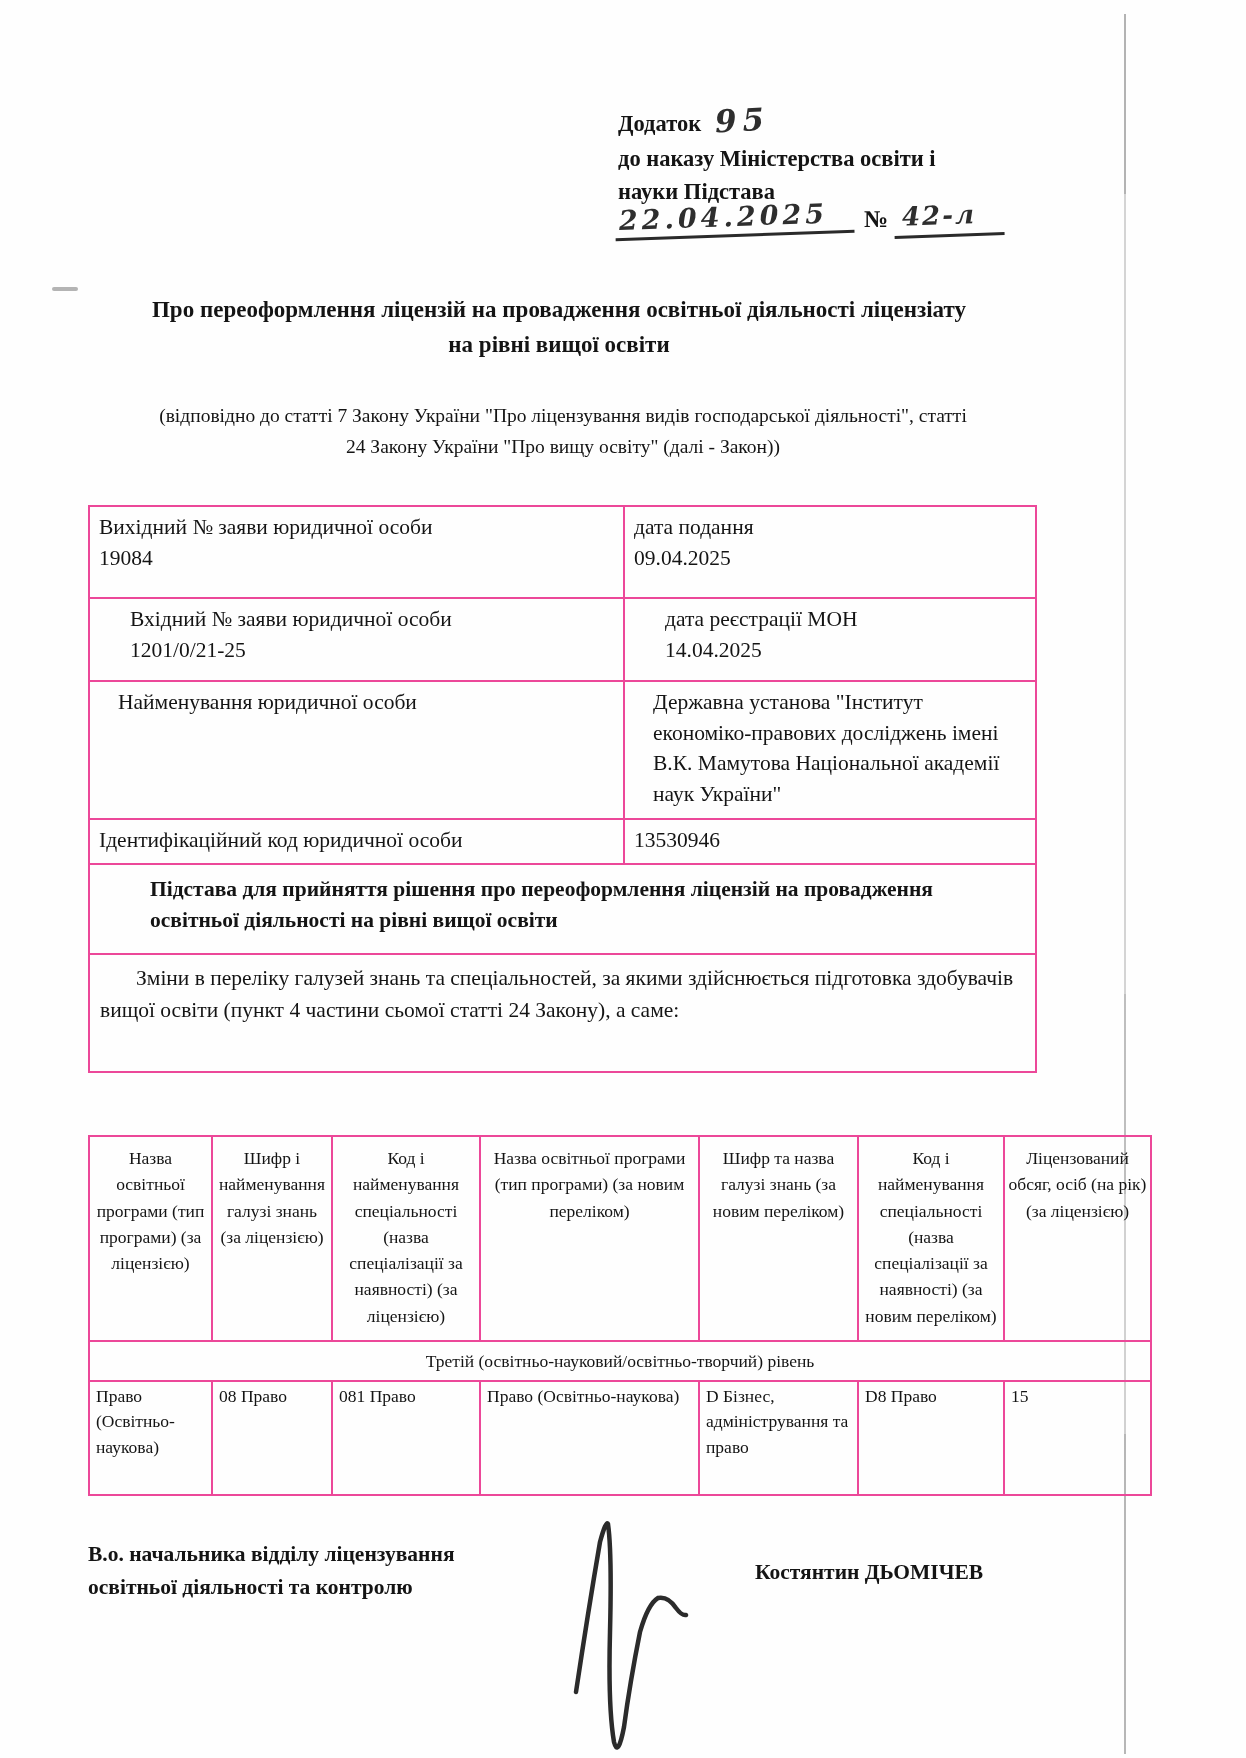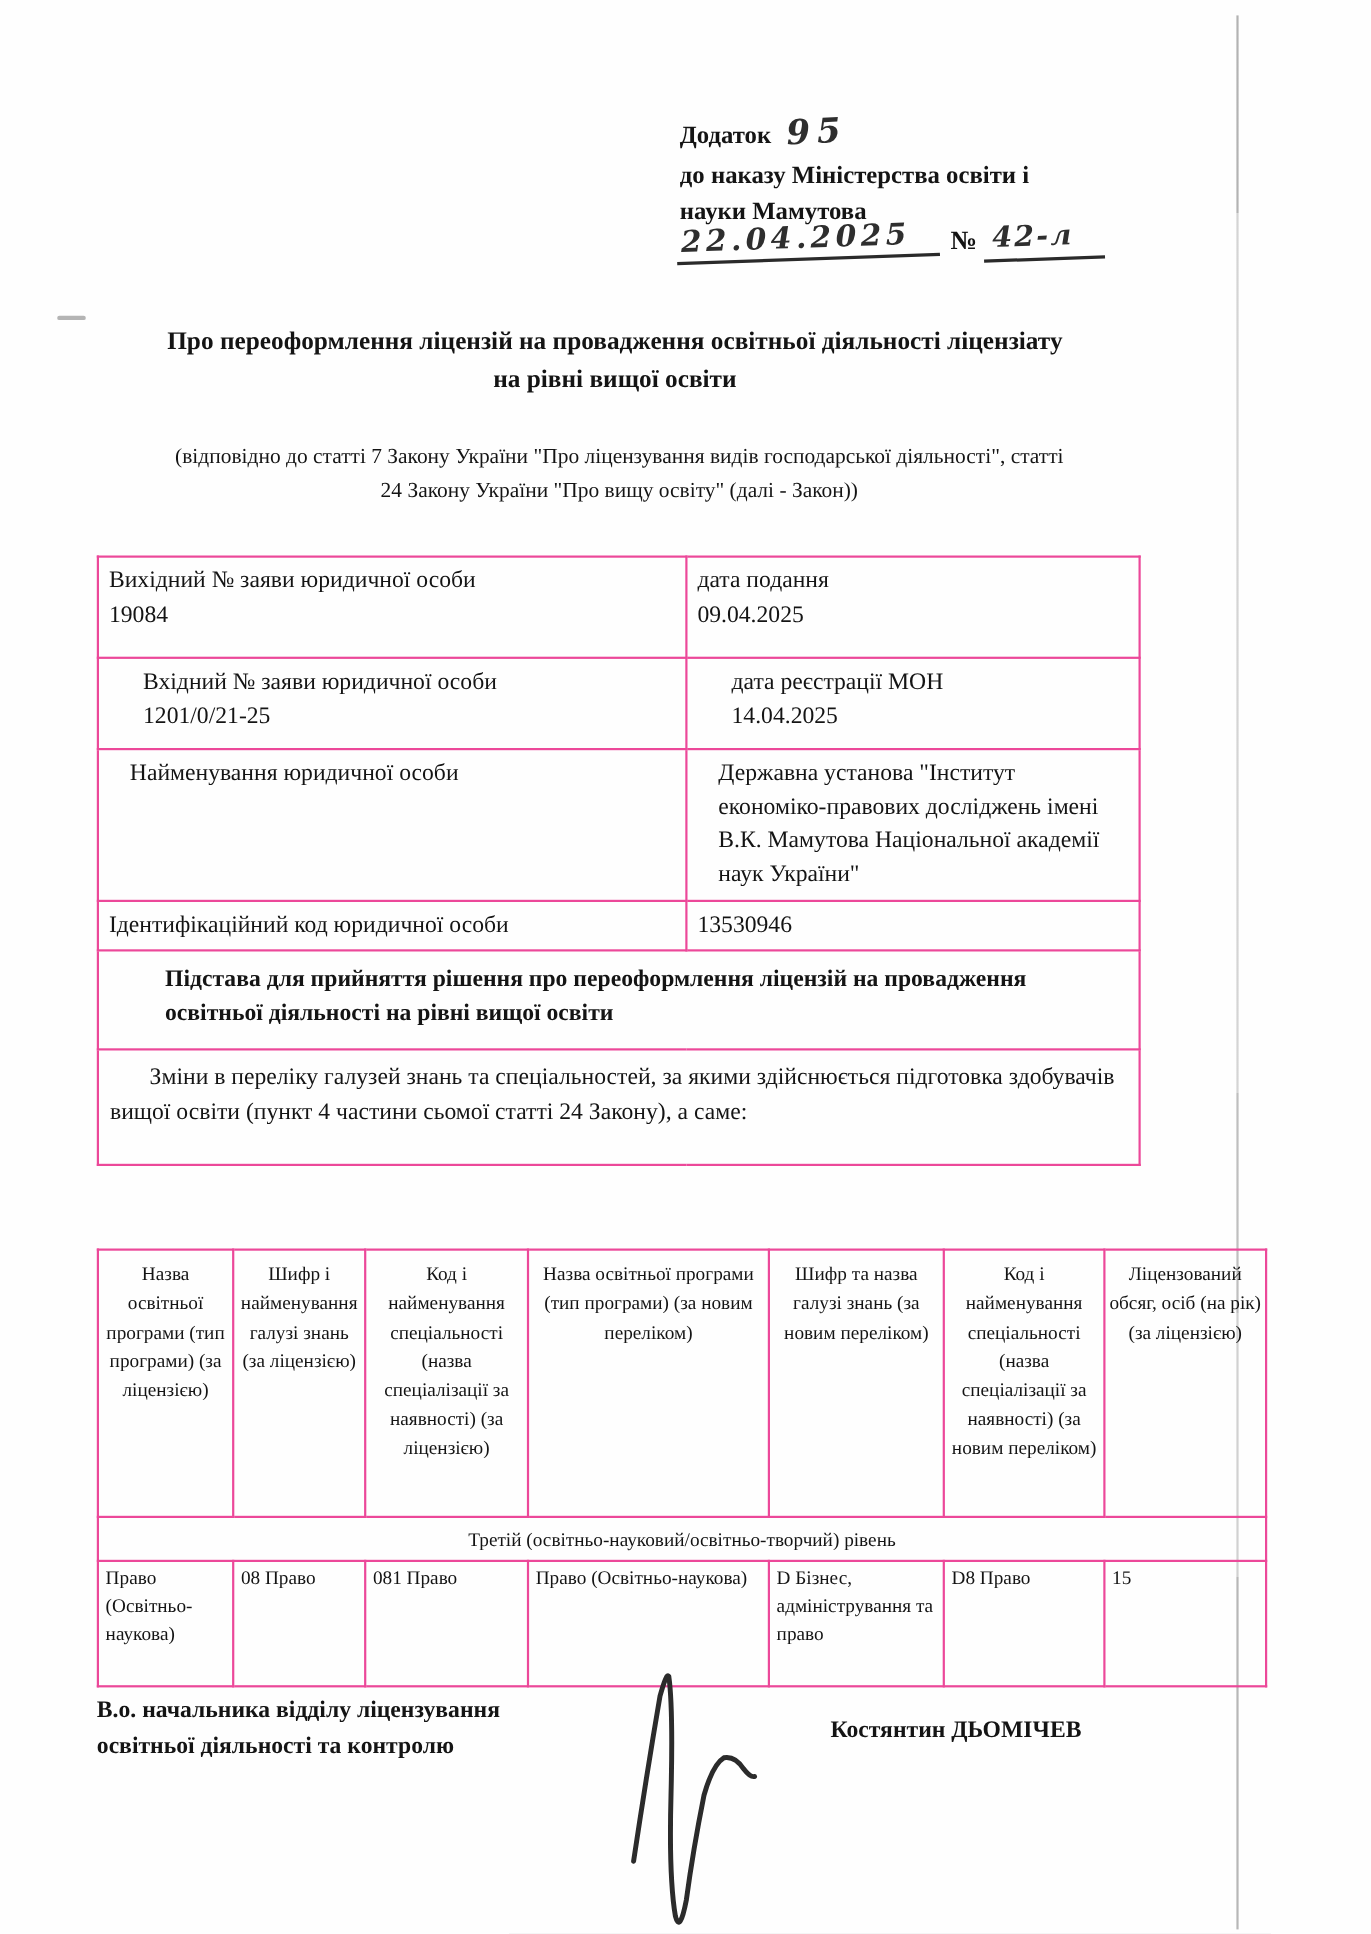--- a/index.html
+++ b/index.html
@@ -52,24 +52,24 @@
   table{border-collapse:collapse;table-layout:fixed;}
   td{border:2px solid #ec4899;vertical-align:top;box-sizing:border-box;}
   .t1{position:absolute;left:88px;top:505px;width:947px;}
   .t1 td{font-size:21.5px;line-height:1.42;padding:5px 9px;}
   .t1 .c-left{width:535px;}
   .t1 .c-right{width:412px;}
   .t1 .basis{font-weight:bold;text-align:left;padding:9px 60px;line-height:1.45;}
   .t1 .changes{padding:8px 10px 8px 10px;line-height:1.48;}
   .t1 .changes .indent{text-indent:36px;}
   .r1 td{height:92px;} .r2 td{height:83px;padding-left:40px;} .r3 td{height:138px;padding-left:28px;}
-  .r4 td{height:45px;} .r5 td{height:90px;} .r6 td{height:105px;}
+  .r4 td{height:45px;} .r5 td{height:90px;} .r6 td{height:118px;}
   .t2{position:absolute;left:88px;top:1135px;width:1062px;}
   .t2 td{font-size:17.5px;line-height:1.5;}
-  .t2 .th{height:243px;text-align:center;padding:8px 3px;}
+  .t2 .th{height:205px;text-align:center;padding:8px 3px;}
   .t2 .level{height:40px;text-align:center;padding:3px;vertical-align:middle;}
   .t2 .dc{height:114px;padding:2px 6px;line-height:1.45;}
   
   .sig-position{position:absolute;left:88px;top:1538px;width:520px;
     font-weight:bold;font-size:21.5px;line-height:1.55;}
   .sig-name{position:absolute;left:755px;top:1560px;
     font-weight:bold;font-size:21.5px;}
   .sig-svg{position:absolute;left:556px;top:1512px;}
 </style>
 </head>
@@ -78,21 +78,21 @@
 <div class="page">
 
   <div class="scanline"></div>
   <div class="dash-artifact"></div>
 
   <div class="appendix">
     <div>
       <span>Додаток</span><span class="hand appendix-number">95</span>
     </div>
     <div>до наказу Міністерства освіти і</div>
-    <div>науки Мамутова</div>
+    <div>науки Підстава</div>
   </div>
 
   <div class="stamp-line">
     <span class="hand stamp-date">22.04.2025</span>
     <span class="stamp-no">№</span>
     <span class="hand stamp-num">42-л</span>
   </div>
 
   <div class="doc-title">
     <div>Про переоформлення ліцензій на провадження освітньої діяльності ліцензіату</div>

